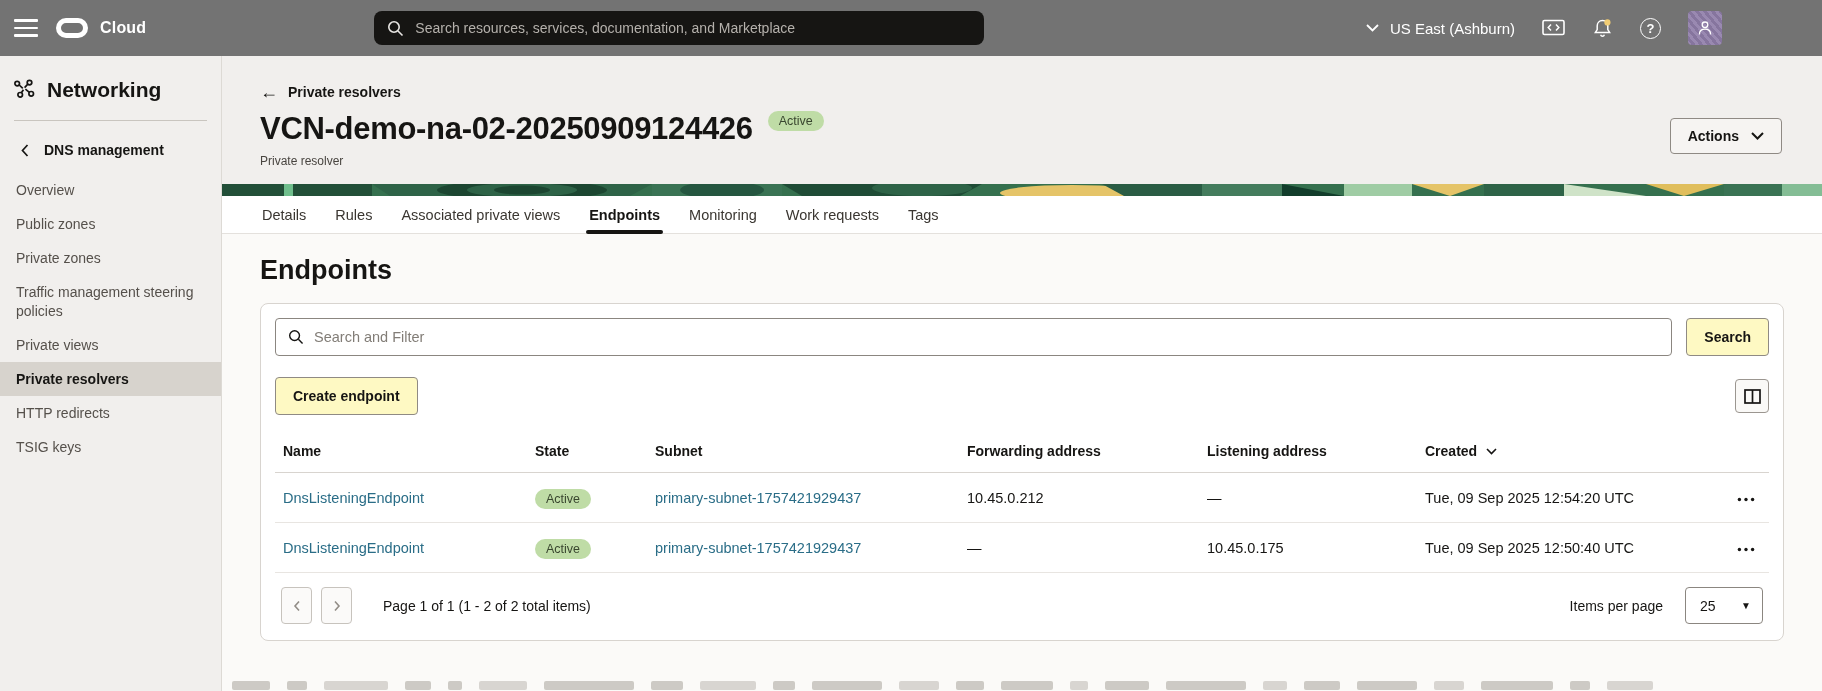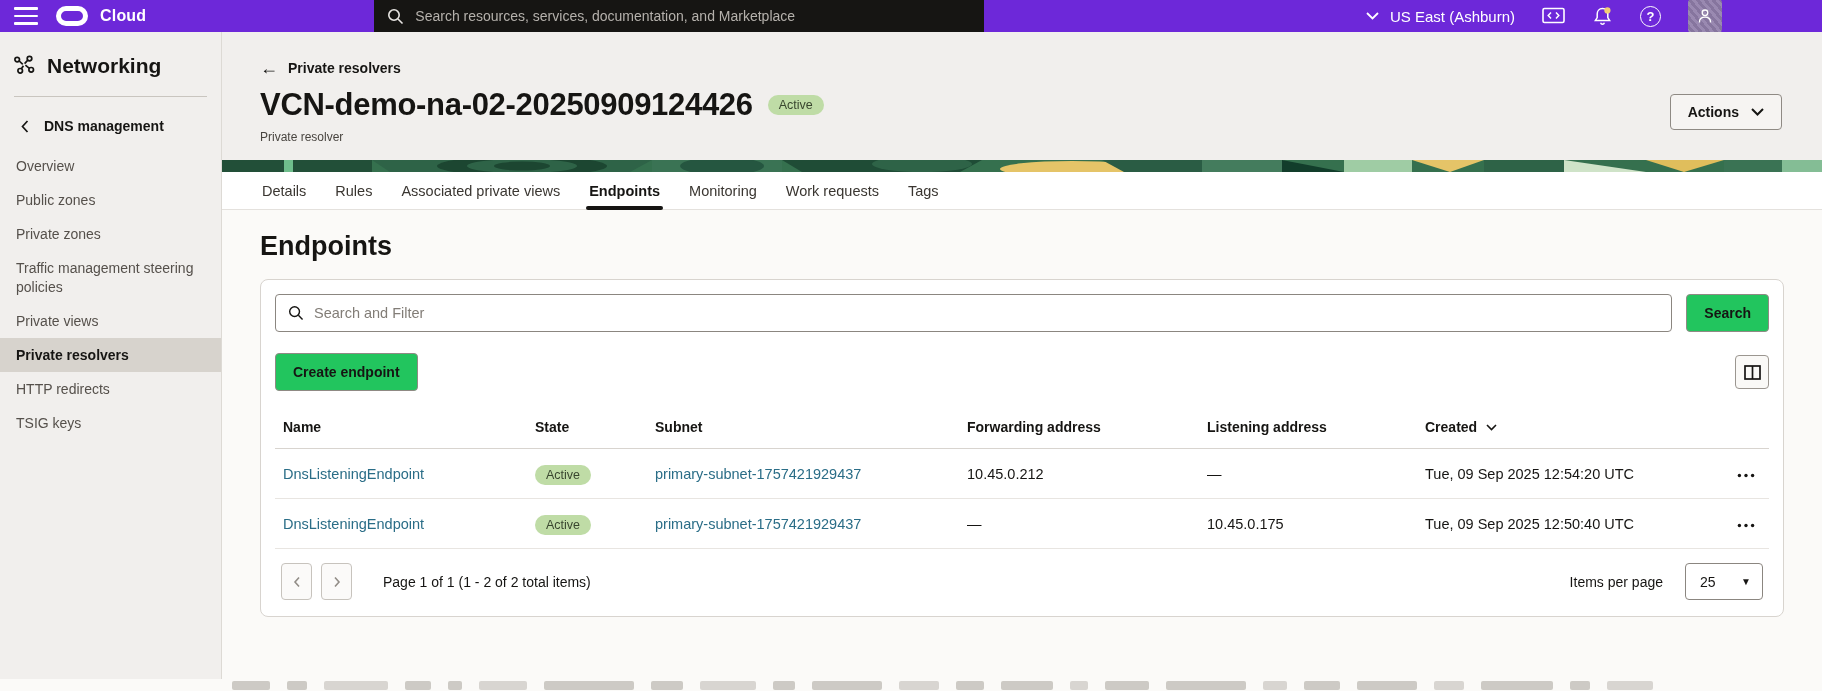--- a/index.html
+++ b/index.html
@@ -1,26 +1,26 @@
 <!DOCTYPE html>
 <html><head>
 <meta charset="utf-8">
 <style>
   * { margin:0; padding:0; box-sizing:border-box; }
   html,body { width:1822px; height:691px; overflow:hidden; }
   body { font-family:"Liberation Sans", sans-serif; color:#161513; }
   .screen { position:relative; width:1822px; height:691px; background:#FBFAF8; overflow:hidden; }
 
   
-  .topbar { height:32px; background:#6d28d9; display:flex; align-items:center; padding:0 14px; }
+  .topbar { height:56px; background:#737373; display:flex; align-items:center; padding:0 14px; }
   .hamburger { width:24px; height:18px; display:flex; flex-direction:column; justify-content:space-between; cursor:pointer; background:none; border:none; }
   .hamburger span { display:block; height:2.6px; background:#fff; border-radius:1px; }
   .brand-logo { width:32px; height:20px; border:5.5px solid #fff; border-radius:12px; margin-left:18px; }
   .brand-name { color:#fff; font-size:16px; font-weight:700; margin-left:12px; letter-spacing:.2px; }
-  .top-search { margin-left:228px; width:610px; height:34px; background:#161513; display:flex; align-items:center; gap:11px; padding:0 13px; border-radius:0; }
+  .top-search { margin-left:228px; width:610px; height:34px; background:#161513; display:flex; align-items:center; gap:11px; padding:0 13px; border-radius:8px; }
   .top-search input { flex:1; background:transparent; border:none; outline:none; color:#E8E6E3; font-size:14px; font-family:"Liberation Sans",sans-serif; }
   .top-search input::placeholder { color:#B5B1AC; }
   .topbar-right { margin-left:auto; display:flex; align-items:center; gap:27px; padding-right:86px; }
   .region-picker { display:flex; align-items:center; gap:11px; color:#fff; font-size:15px; cursor:pointer; }
   .top-icon-btn { background:none; border:none; cursor:pointer; display:flex; align-items:center; }
   .help-circle { width:21px; height:21px; border:1.7px solid #fff; border-radius:50%; color:#fff; font-size:13px; font-weight:700; display:flex; align-items:center; justify-content:center; }
   .avatar { width:34px; height:34px; border-radius:4px; background:#8E7CA8;
             background-image:repeating-linear-gradient(50deg, rgba(255,255,255,.10) 0 3px, rgba(0,0,0,.06) 3px 6px);
             display:flex; align-items:center; justify-content:center; cursor:pointer; border:none; }
 
@@ -34,21 +34,21 @@
   .sb-section { display:flex; align-items:center; gap:15px; padding:6px 8px 6px 21px; font-size:14px; font-weight:700; color:#161513; cursor:pointer; }
   .sb-items { margin-top:9px; }
   .sb-item { padding:7.5px 16px; font-size:14px; color:#55504B; line-height:19px; cursor:pointer; }
   .sb-item.selected { background:#D7D3CD; color:#161513; font-weight:700; }
 
   
   .main { flex:1; min-width:0; display:flex; flex-direction:column; background:#FBFAF8; }
   .page-header { background:#F1EFED; padding:28px 40px 16px 38px; position:relative; }
   .breadcrumb { display:flex; align-items:center; gap:10px; font-size:14px; font-weight:600; color:#161513; cursor:pointer; width:max-content; }
   .back-arrow { font-size:18px; line-height:14px; }
-  .title-row { display:flex; align-items:center; gap:15px; margin-top:11px; }
+  .title-row { display:flex; align-items:flex-start; gap:15px; margin-top:11px; }
   .page-title { font-size:31px; font-weight:800; letter-spacing:-.3px; color:#161513; }
   .status-badge { background:#BFDCA6; color:#39462F; font-size:12.5px; font-weight:400; padding:3px 11px; border-radius:10px; }
   .subtitle { margin-top:7px; font-size:12px; color:#494540; }
   .actions-btn { position:absolute; top:62px; right:40px; display:flex; align-items:center; gap:12px;
                  background:#F6F4F2; border:1px solid #8F8A84; border-radius:4px; padding:9px 17px;
                  font-size:14px; font-weight:600; color:#161513; cursor:pointer; font-family:inherit; }
 
   .banner { height:12px; line-height:0; }
   .banner svg { width:100%; height:12px; display:block; }
 
@@ -58,21 +58,21 @@
   .tab.selected::after { content:""; position:absolute; left:-3px; right:-3px; bottom:-1px; height:4px; background:#161513; border-radius:4px; }
 
   .content { flex:1; padding:21px 38px 0; position:relative; }
   .section-heading { font-size:27px; font-weight:800; color:#161513; margin-bottom:17px; }
 
   .card { background:#fff; border:1px solid #D8D4CF; border-radius:8px; padding:14px 14px 8px; }
   .filter-row { display:flex; gap:14px; }
   .filter-input-wrap { flex:1; display:flex; align-items:center; gap:10px; border:1px solid #8B8680; border-radius:4px; height:38px; padding:0 12px; background:#fff; }
   .filter-input-wrap input { flex:1; border:none; outline:none; font-size:14.5px; color:#161513; font-family:"Liberation Sans",sans-serif; }
   .filter-input-wrap input::placeholder { color:#827D77; }
-  .btn { background:#22c55e; border:1px solid #8F8A84; border-radius:4px; height:38px; padding:0 17px;
+  .btn { background:#fef9c3; border:1px solid #8F8A84; border-radius:4px; height:38px; padding:0 17px;
          font-size:14px; font-weight:600; color:#161513; cursor:pointer; font-family:inherit; }
   .toolbar-row { display:flex; align-items:center; margin-top:21px; }
   .spacer { flex:1; }
   .icon-btn { width:34px; height:34px; background:#FAF9F7; border:1px solid #9B9690; border-radius:4px;
               display:flex; align-items:center; justify-content:center; cursor:pointer; }
 
   .table { margin-top:20px; }
   .thead, .trow { display:grid; grid-template-columns:252px 120px 312px 240px 218px 1fr 54px; align-items:center; padding:0 8px; }
   .thead { font-size:14px; font-weight:700; color:#161513; border-bottom:1px solid #D8D4CF; padding-top:8px; padding-bottom:13px; }
   .th-sort { display:flex; align-items:center; gap:9px; cursor:pointer; width:max-content; }

